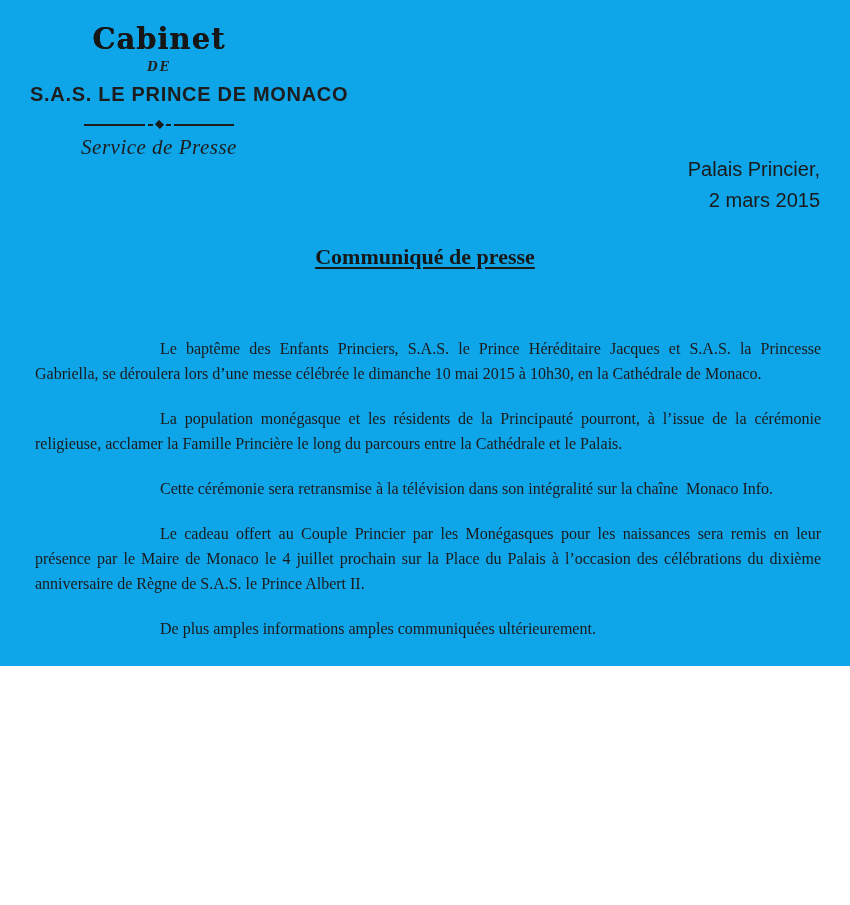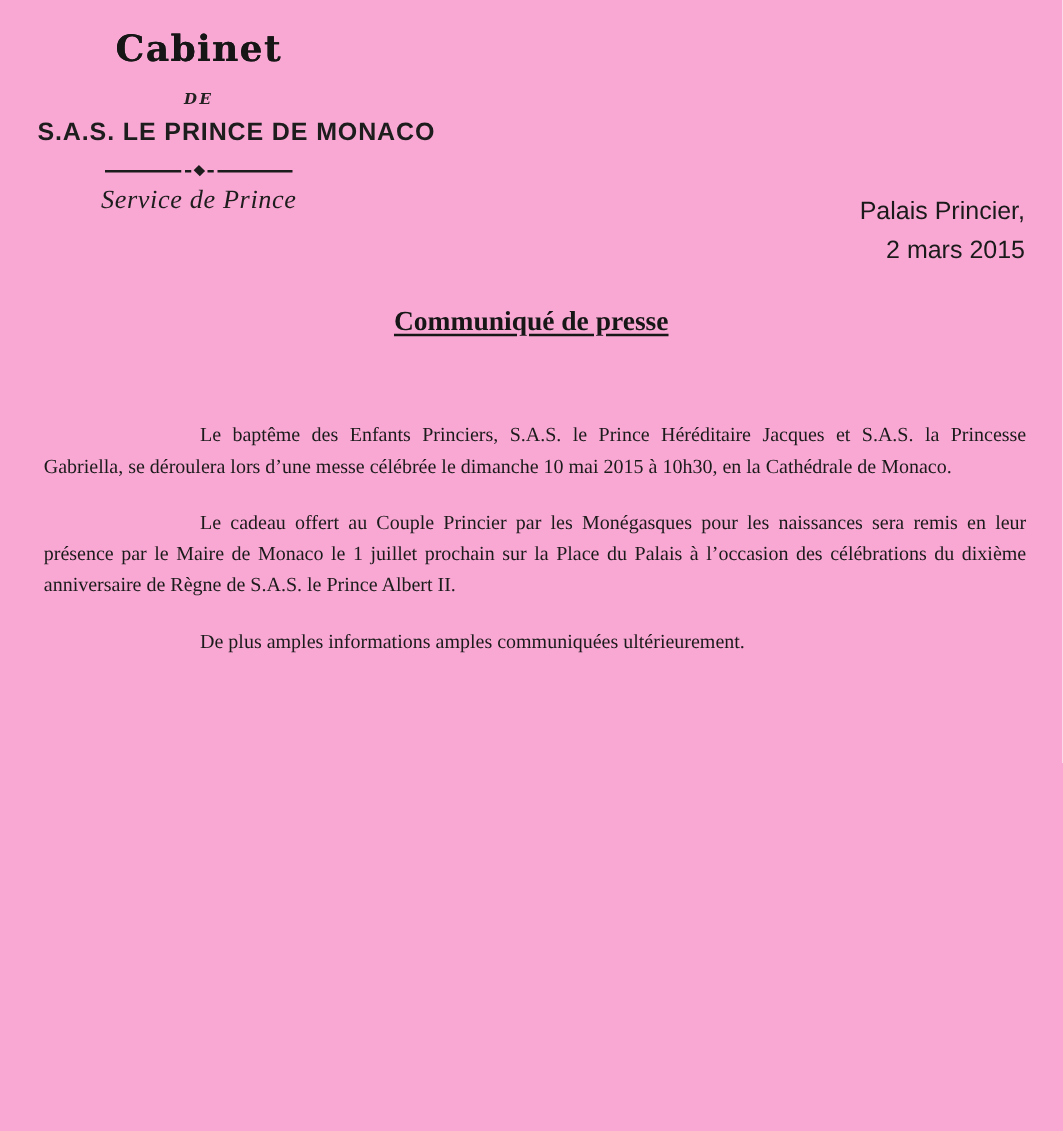--- a/index.html
+++ b/index.html
@@ -2,22 +2,22 @@
 <html><head>
 <meta charset="utf-8">
 <style>
   * { margin: 0; padding: 0; box-sizing: border-box; }
   html, body { width: 850px; background: #ffffff; }
   body { font-family: "Liberation Serif", serif; }
 
   .page {
     position: relative;
     width: 850px;
-    height: 905px;
-    background: #f9a8d4;
+    height: 666px;
+    background: #0ea5e9;
     color: #1b1b1b;
     overflow: hidden;
   }
 
   
   .letterhead {
     position: absolute;
     top: 22px;
     left: 30px;
     width: 258px;
@@ -25,21 +25,21 @@
   }
   .lh-cabinet {
     font-family: "DejaVu Serif", serif;
     font-weight: bold;
     font-size: 29px;
     letter-spacing: 1px;
     color: #161616;
     text-shadow: 0 0 0.4px #161616;
   }
   .lh-de {
-    margin-top: 16px;
+    margin-top: 4px;
     font-family: "DejaVu Serif", serif;
     font-weight: bold;
     font-style: italic;
     font-size: 12px;
     letter-spacing: 2px;
     color: #222222;
   }
   .lh-prince {
     margin-top: 9px;
     font-family: "Liberation Sans", sans-serif;
@@ -127,31 +127,33 @@
     <div class="lh-cabinet">Cabinet</div>
     <div class="lh-de">DE</div>
     <div class="lh-prince">S.A.S. LE PRINCE DE MONACO</div>
     <div class="lh-divider">
       <span class="rule"></span>
       <span class="dash"></span>
       <span class="orn"></span>
       <span class="dash"></span>
       <span class="rule"></span>
     </div>
-    <div class="lh-service">Service de Prince</div>
+    <div class="lh-service">Service de Presse</div>
   </header>
 
   <div class="dateline">
     <div>Palais Princier,</div>
     <div>2 mars 2015</div>
   </div>
 
   <h1 class="doc-title">
     <span class="underlined">Communiqué de presse</span>
   </h1>
 
   <main class="doc-body">
     <p>Le baptême des Enfants Princiers, S.A.S. le Prince Héréditaire Jacques et S.A.S. la Princesse Gabriella, se déroulera lors d’une messe célébrée le dimanche 10 mai 2015 à 10h30, en la Cathédrale de Monaco.</p>
-    <p>Le cadeau offert au Couple Princier par les Monégasques pour les naissances sera remis en leur présence par le Maire de Monaco le 1 juillet prochain sur la Place du Palais à l’occasion des célébrations du dixième anniversaire de Règne de S.A.S. le Prince Albert II.</p>
+    <p>La population monégasque et les résidents de la Principauté pourront, à l’issue de la cérémonie religieuse, acclamer la Famille Princière le long du parcours entre la Cathédrale et le Palais.</p>
+    <p>Cette cérémonie sera retransmise à la télévision dans son intégralité sur la chaîne  Monaco Info.</p>
+    <p>Le cadeau offert au Couple Princier par les Monégasques pour les naissances sera remis en leur présence par le Maire de Monaco le 4 juillet prochain sur la Place du Palais à l’occasion des célébrations du dixième anniversaire de Règne de S.A.S. le Prince Albert II.</p>
     <p>De plus amples informations amples communiquées ultérieurement.</p>
   </main>
 
 </div>
 
 </body></html>

